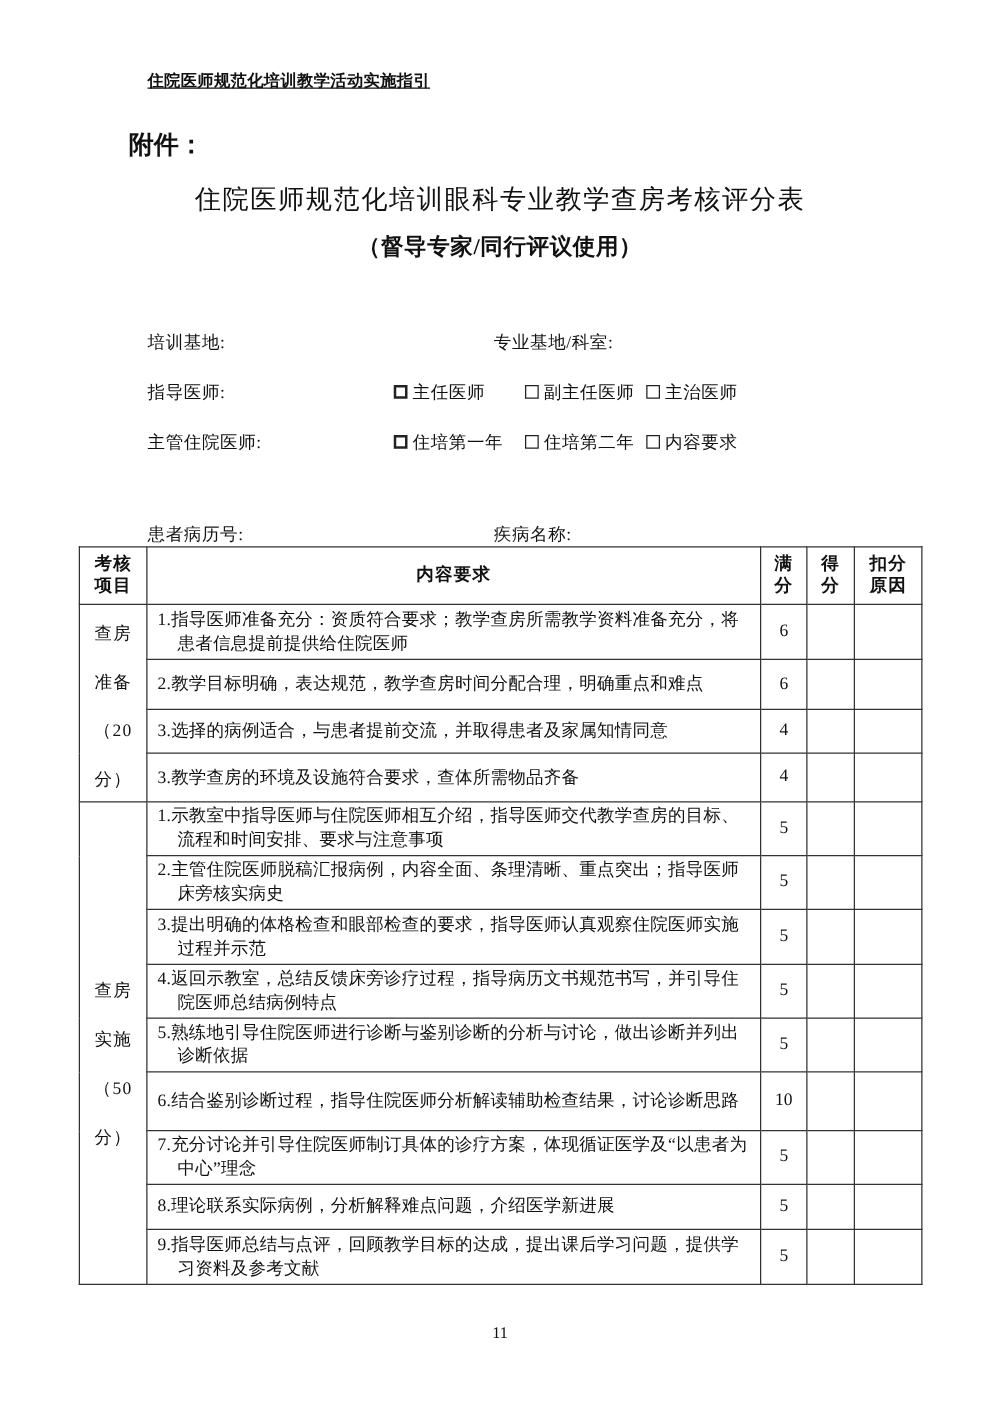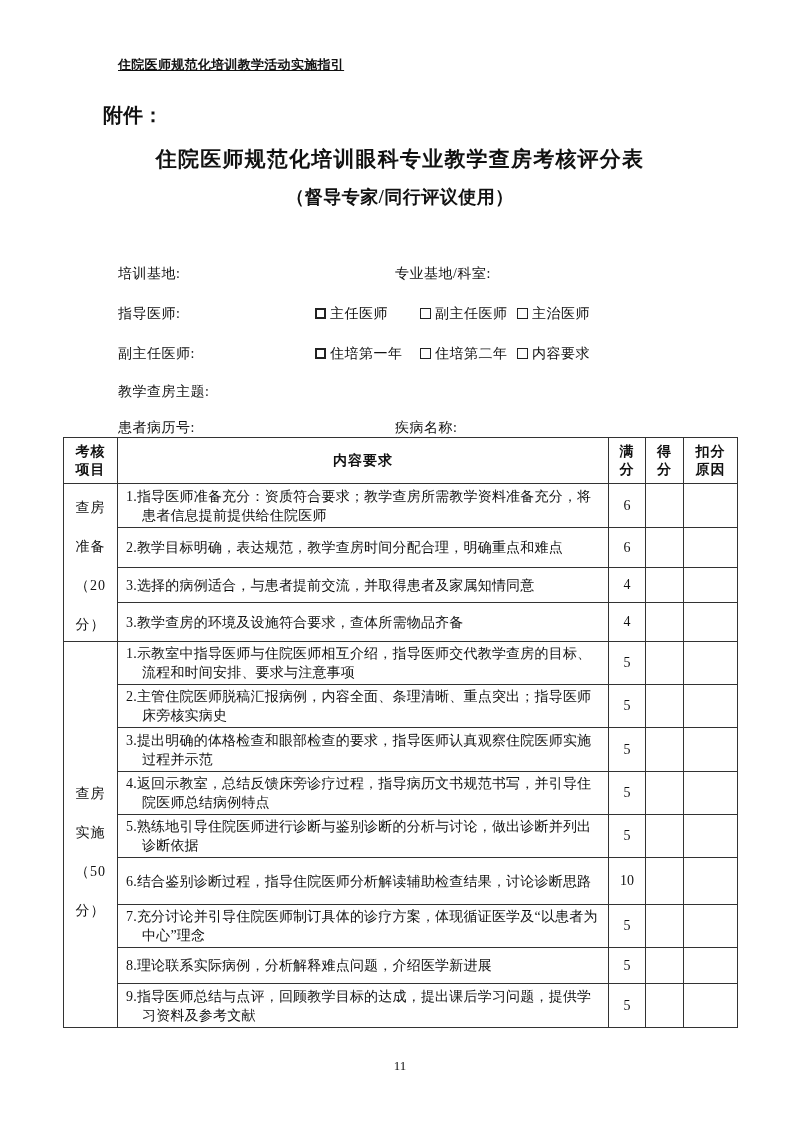--- a/index.html
+++ b/index.html
@@ -16,21 +16,21 @@
   .header-note {
     position: absolute; left: 118px; top: 56px;
     font-size: 13px; font-weight: bold; letter-spacing: 0.3px; text-decoration: underline;
   }
   .attachment {
     position: absolute; left: 103px; top: 102px;
     font-size: 20px; font-weight: bold;
   }
   .title {
     position: absolute; top: 145px; left: 0; width: 100%;
-    text-align: center; font-size: 21px; font-weight: bold; letter-spacing: 1.2px;
+    text-align: center; font-size: 21px; font-weight: normal; letter-spacing: 1.2px;
   }
   .subtitle {
     position: absolute; top: 185px; left: 0; width: 100%;
     text-align: center; font-size: 18px; font-weight: bold; letter-spacing: 0.5px;
   }
   .form-row {
     position: absolute; left: 0; width: 100%; height: 22px;
     font-size: 14px; letter-spacing: 0.5px;
   }
   .form-row .at { position: absolute; white-space: nowrap; top: 0; }
@@ -86,29 +86,26 @@
     <span class="at" style="left:420px"><span class="cb"></span><span>副主任医师</span></span>
     <span class="at" style="left:517px"><span class="cb"></span><span>主治医师</span></span>
   </div>
 
   <div class="form-row" style="top:265px">
     <span class="at" style="left:118px">培训基地:</span>
     <span class="at" style="left:395px">专业基地/科室:</span>
   </div>
 
   <div class="form-row" style="top:345px">
-    <span class="at" style="left:118px">副主任医师:</span>
+    <span class="at" style="left:118px">主管住院医师:</span>
     <span class="at" style="left:315px"><span class="cb bold"></span><span>住培第一年</span></span>
     <span class="at" style="left:420px"><span class="cb"></span><span>住培第二年</span></span>
     <span class="at" style="left:517px"><span class="cb"></span><span>内容要求</span></span>
   </div>
 
-  <div class="form-row" style="top:383px">
-    <span class="at" style="left:118px">教学查房主题:</span>
-  </div>
 
   <div class="form-row" style="top:419px">
     <span class="at" style="left:118px">患者病历号:</span>
     <span class="at" style="left:395px">疾病名称:</span>
   </div>
 
   <table class="eval-table">
     <colgroup>
       <col style="width:54px">
         <col style="width:491px">

